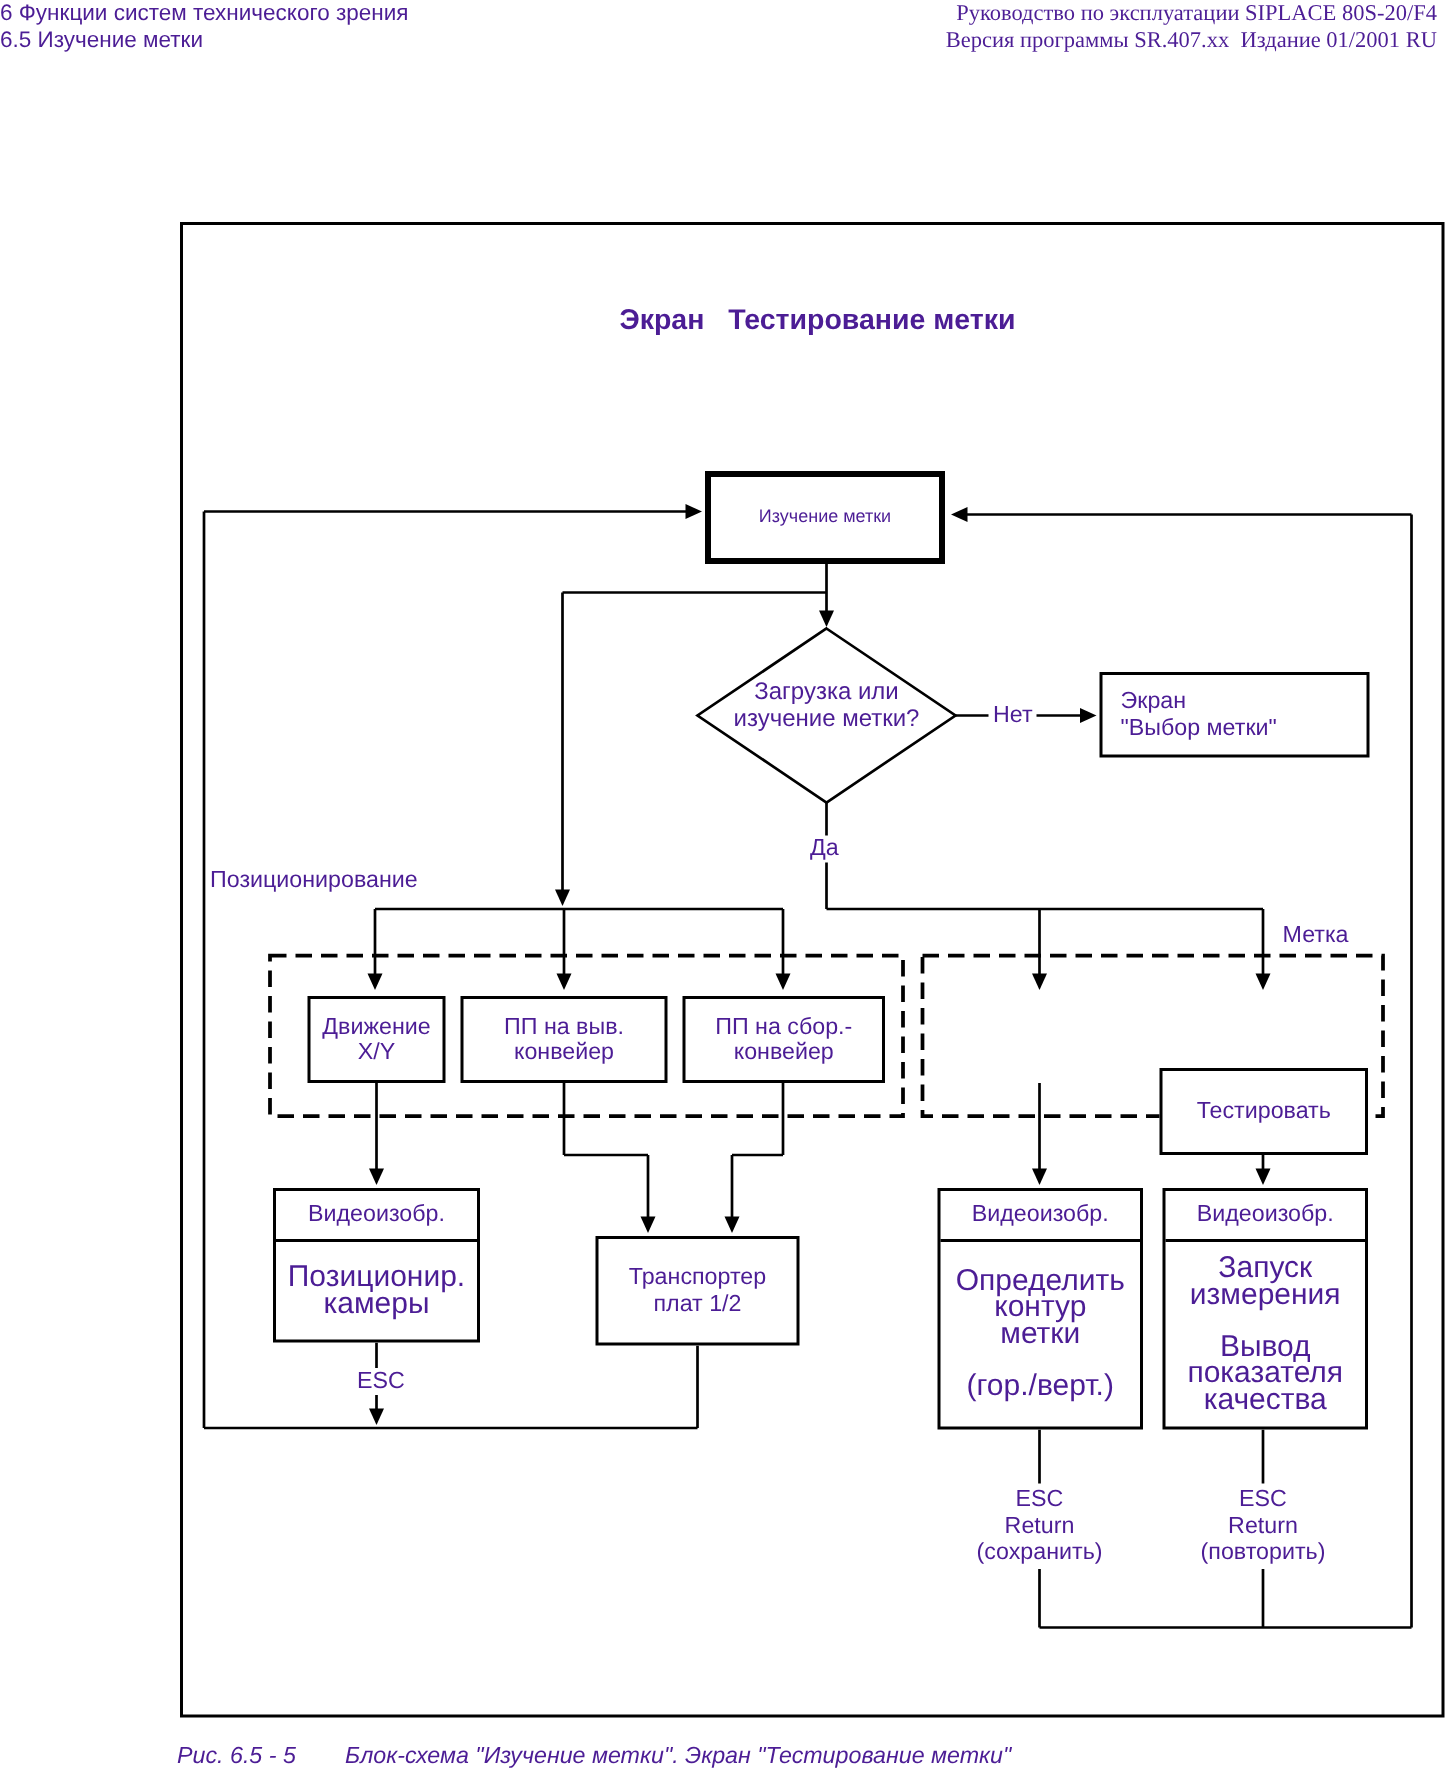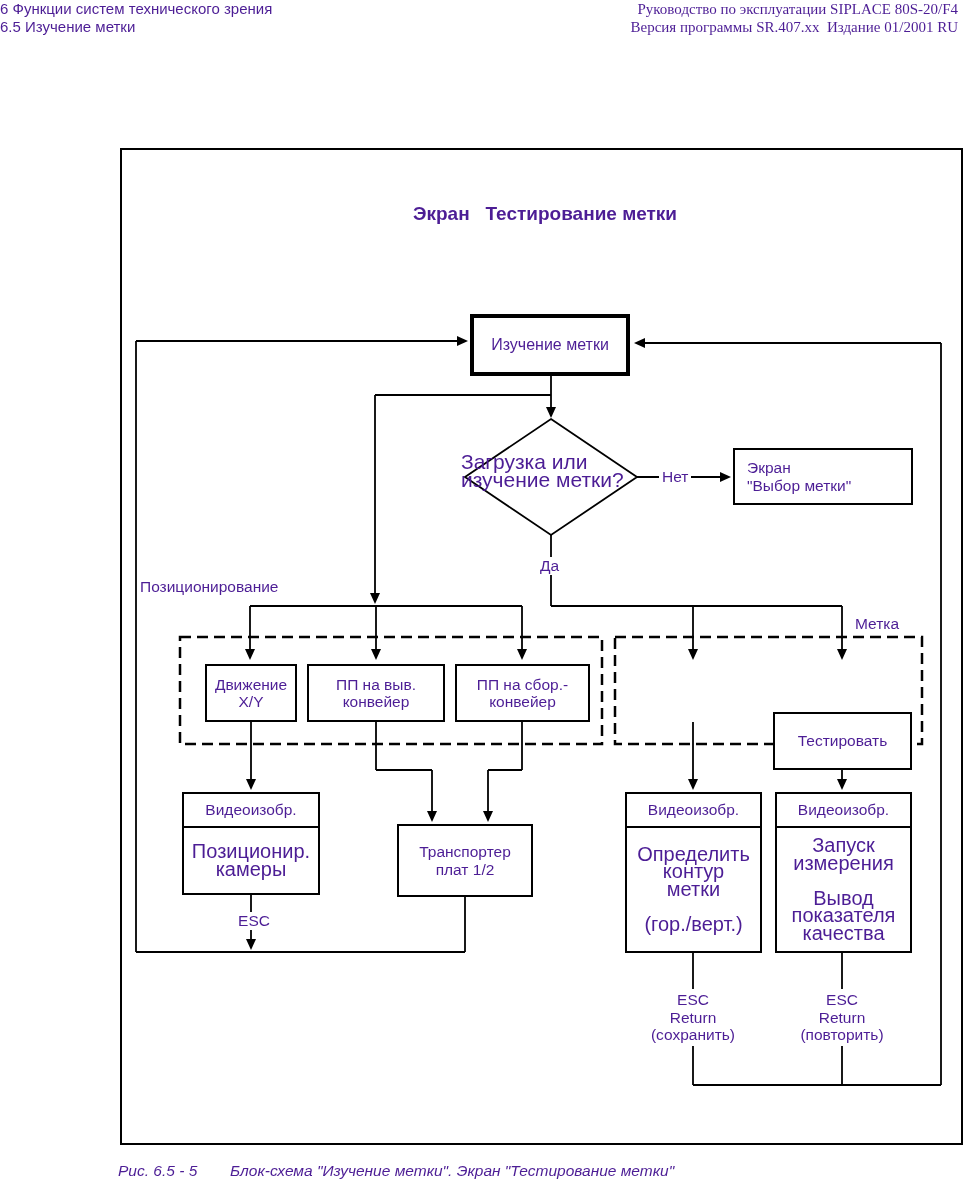--- a/index.html
+++ b/index.html
@@ -20,33 +20,33 @@
   #connectors .dash{fill:none;stroke:#000;stroke-width:2.5;stroke-dasharray:11 6;}
   #connectors .shape{fill:none;stroke:#000;stroke-width:1.8;}
   #connectors polygon.ah{fill:#000;stroke:none;}
   #connectors circle{fill:none;stroke:#000;stroke-width:5;}
   
   .fc-title{font-size:19px;line-height:23px;font-weight:bold;text-align:center;}
   
   .box{background:#fff;border:2px solid #000;display:flex;flex-direction:column;
        align-items:center;justify-content:center;text-align:center;
        font-size:15.5px;line-height:17.5px;box-sizing:border-box;}
-  .box-thick{border-width:4px;font-size:16px;}
+  .box-thick{border-width:4px;font-size:12px;}
   .hdrbox{background:#fff;border:2px solid #000;box-sizing:border-box;display:flex;flex-direction:column;justify-content:center;}
   .hdrbox .hcell{height:32px;border-bottom:2px solid #000;display:flex;align-items:center;justify-content:center;
        font-size:15.5px;flex:none;}
   .hdrbox .bcell{flex:1;display:flex;flex-direction:column;align-items:center;justify-content:center;
        font-size:20px;line-height:17.5px;text-align:center;}
   .bline{min-height:17.5px;line-height:17.5px;}
   
   .lbl{font-size:15.5px;line-height:18px;}
   .online{background:#fff;padding:0 3px;}
   .ctr{text-align:center;}
   
-  .decision-text{font-size:21px;line-height:17.5px;text-align:left;}
+  .decision-text{font-size:16px;line-height:17.5px;text-align:center;}
   
   .screen-box{background:#fff;border:2px solid #000;box-sizing:border-box;
       display:flex;flex-direction:column;justify-content:center;
       font-size:15.5px;line-height:18px;padding-left:12px;}
   
   .escret{font-size:15.5px;line-height:17.5px;text-align:center;}
   
   .caption{font-size:15.5px;font-style:italic;line-height:19px;}
 </style>
 </head>

